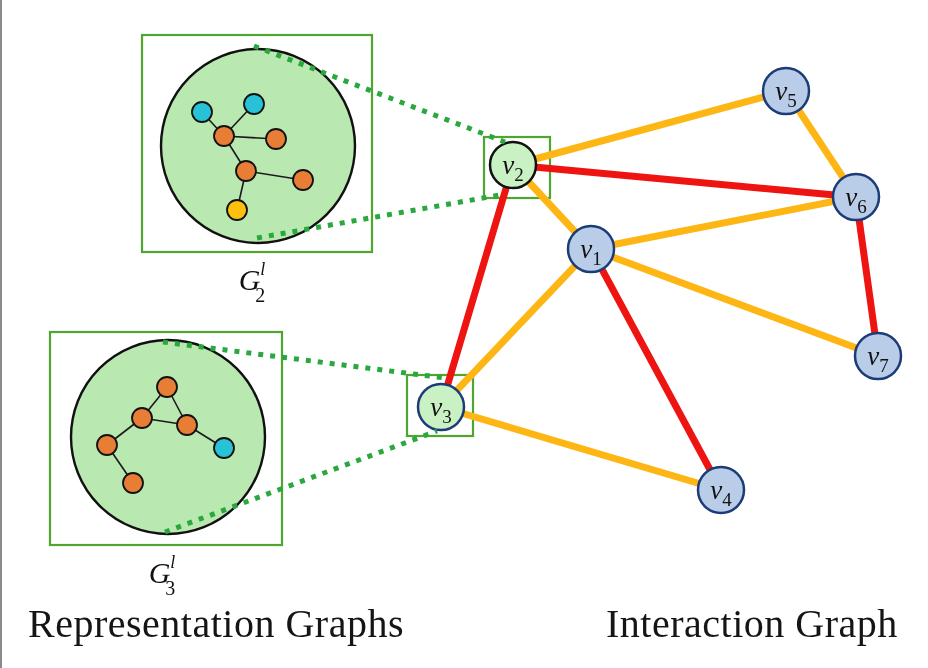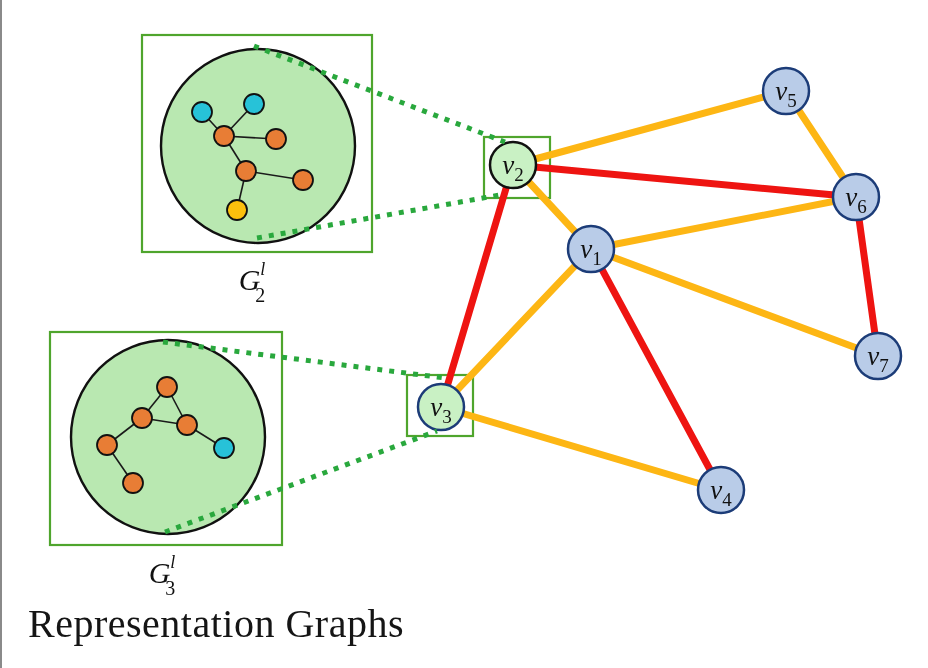--- a/index.html
+++ b/index.html
@@ -99,13 +99,14 @@
         <text x="878" y="365" text-anchor="middle" font-family="&quot;Liberation Serif&quot;, serif" font-style="italic" fill="#111111" font-size="27"><tspan>v</tspan><tspan dy="7" font-size="19" font-style="normal">7</tspan></text>
       </g>
       <g>
         <line x1="254" y1="46" x2="505" y2="142" stroke="#29a83d" stroke-width="5" stroke-dasharray="5 7"></line>
         <line x1="257" y1="238" x2="500" y2="195" stroke="#29a83d" stroke-width="5" stroke-dasharray="5 7"></line>
         <line x1="163" y1="342" x2="445" y2="378" stroke="#29a83d" stroke-width="5" stroke-dasharray="5 7"></line>
         <line x1="165" y1="532" x2="437" y2="431" stroke="#29a83d" stroke-width="5" stroke-dasharray="5 7"></line>
       </g>
     </svg>
   <div class="caption" id="caption-left">Representation Graphs</div>
+  <div class="caption" id="caption-right">Interaction Graph</div>
 </div>
 
 </body></html>

